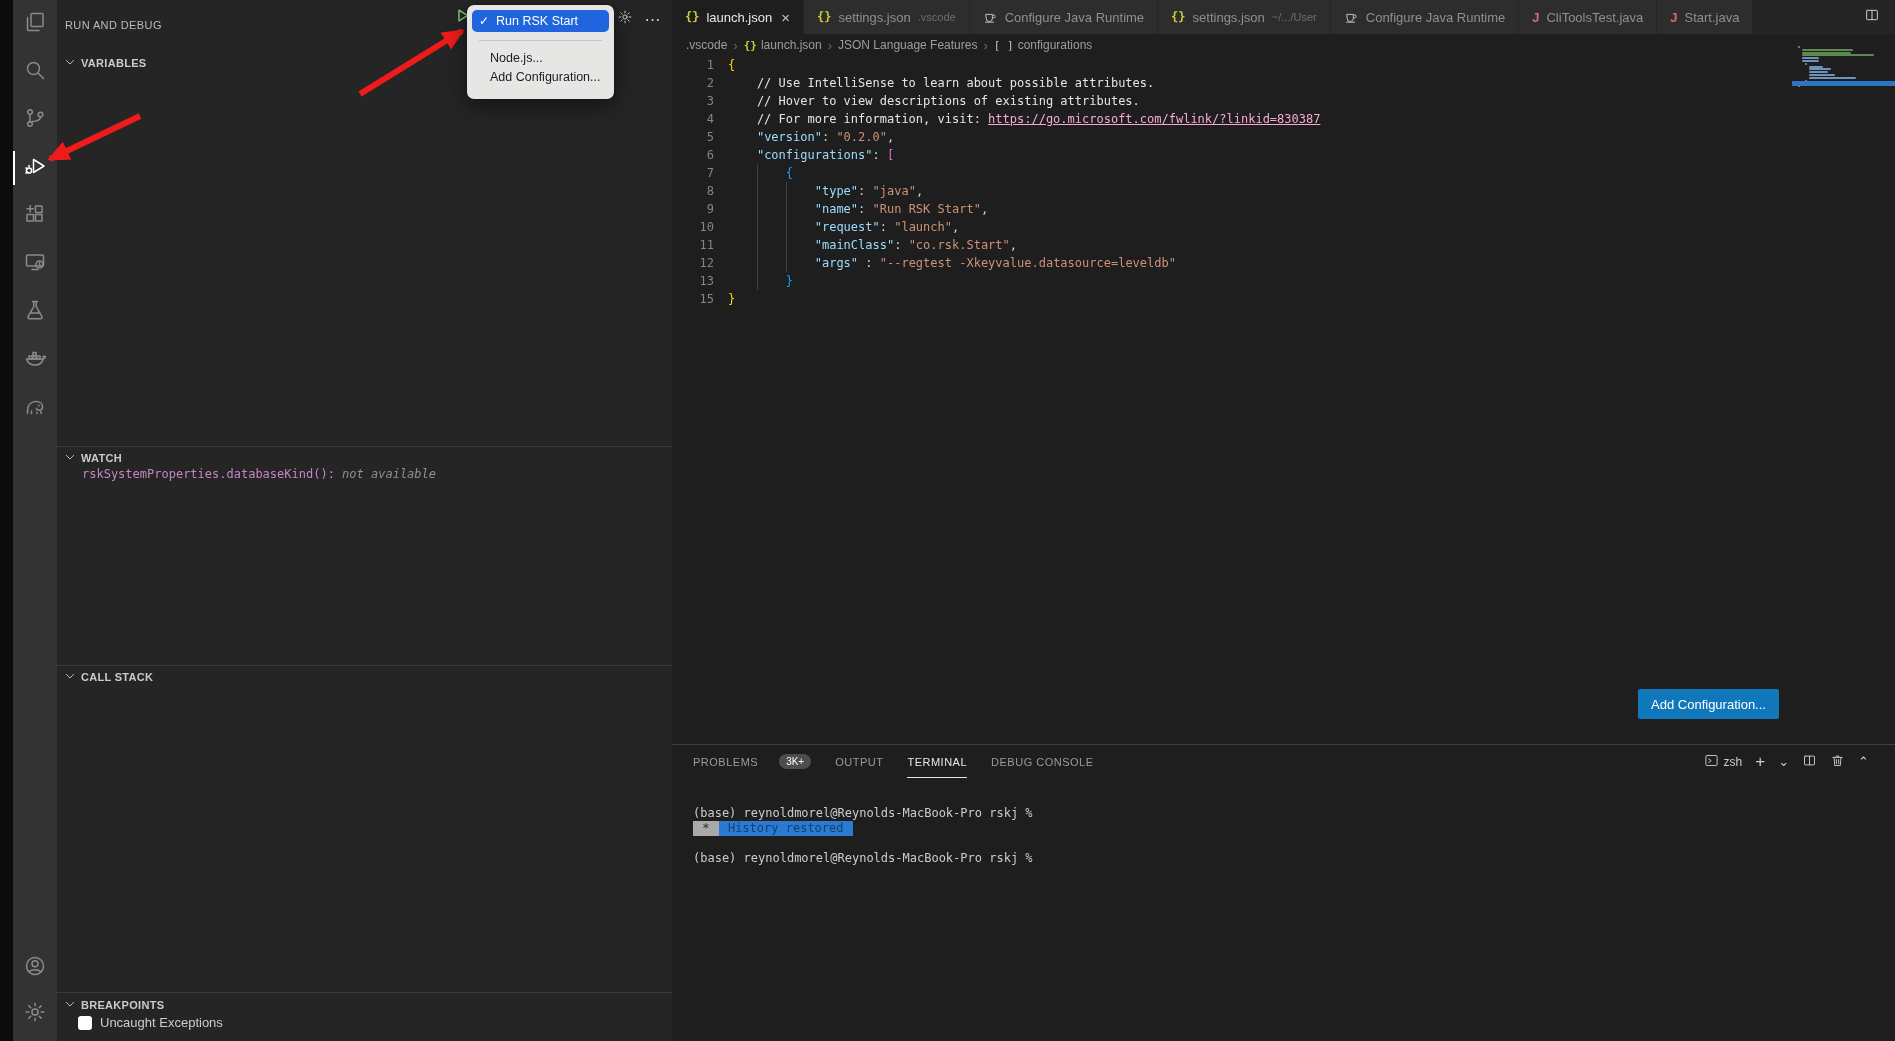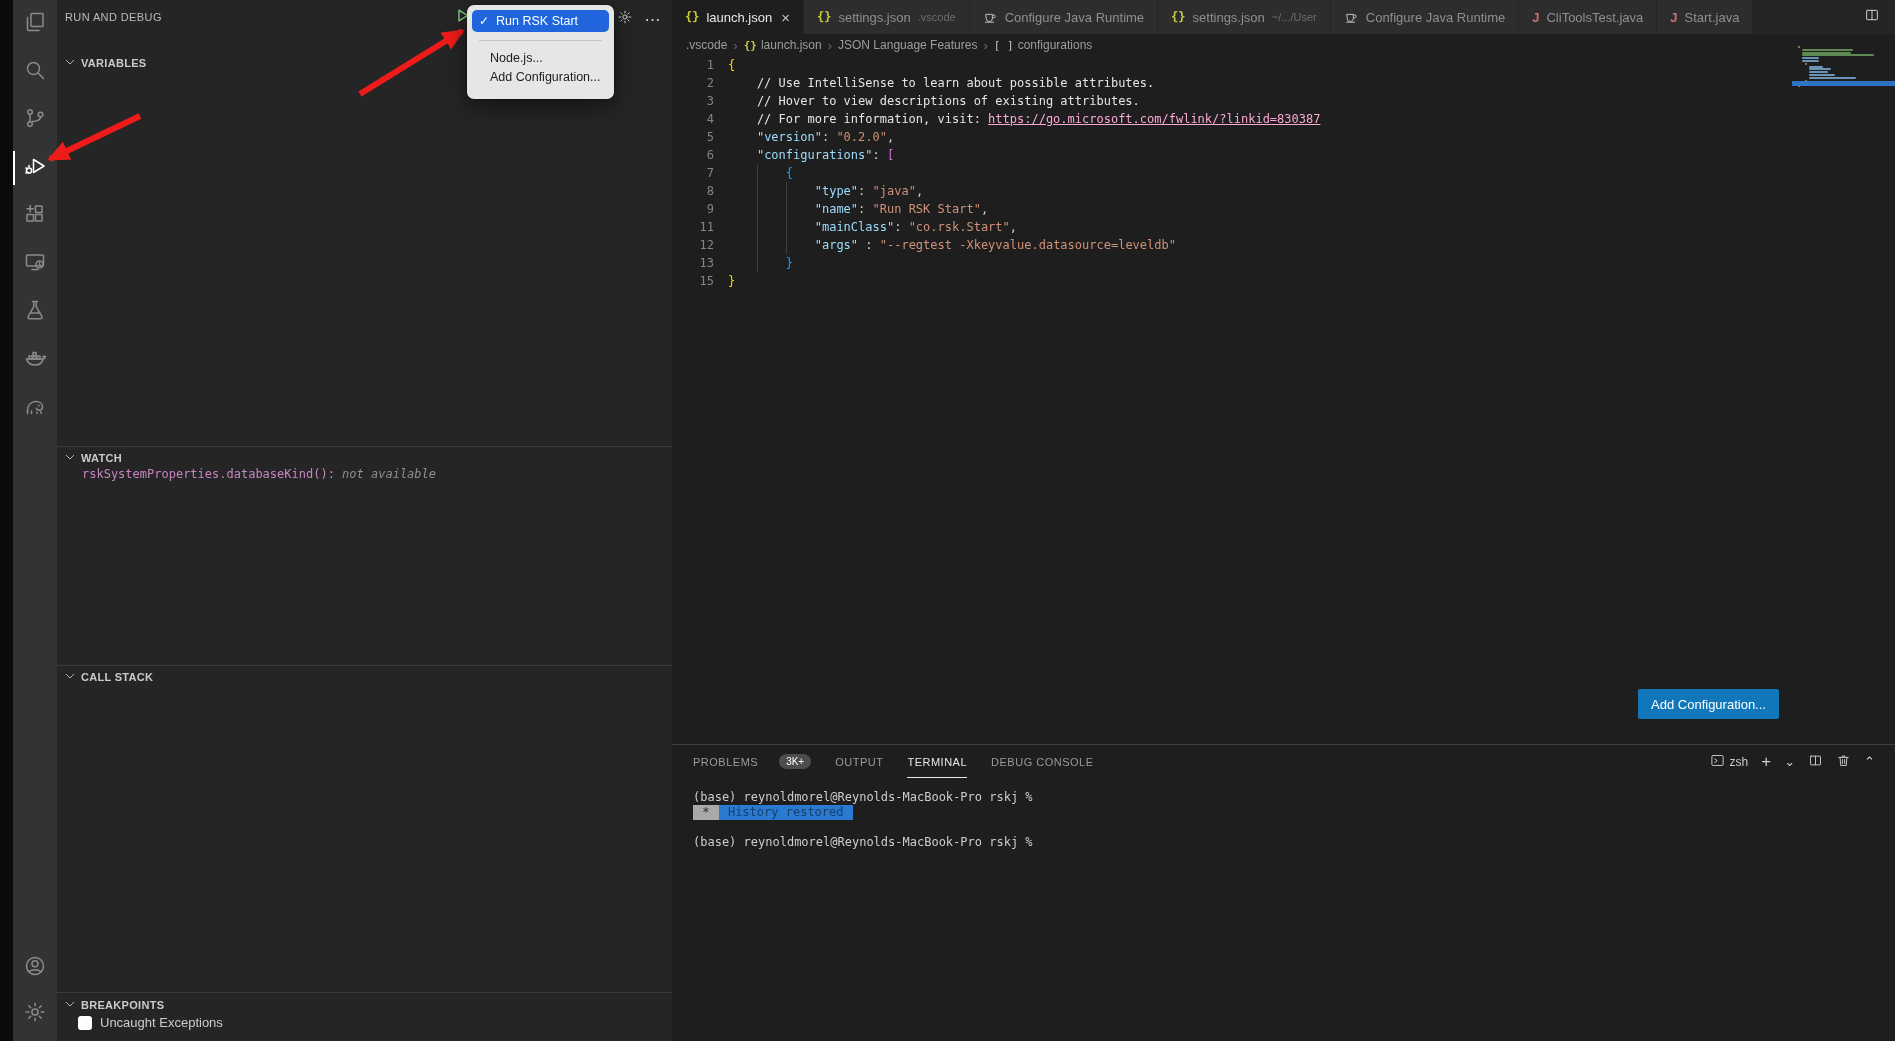--- a/index.html
+++ b/index.html
@@ -13,21 +13,21 @@
   .ab-item { position:relative; width:44px; height:48px; display:flex; align-items:center; justify-content:center;
     color:#8b8b8b; cursor:pointer; }
   .ab-item svg { width:24px; height:24px; }
   .ab-item.active { color:#ffffff; }
   .ab-item.active::before { content:""; position:absolute; left:0; top:7px; bottom:7px; width:2px; background:#ffffff; }
   #ab-bottom { position:absolute; left:0; bottom:4px; width:44px; }
   #ab-bottom .ab-item { height:46px; }
 
   
   #sidebar { position:absolute; left:57px; top:0; width:615px; height:1041px; background:#252526; }
-  #sidebar-title { position:absolute; left:8px; top:11px; font-size:11px; color:#bbbbbb; letter-spacing:.4px; }
+  #sidebar-title { position:absolute; left:8px; top:19px; font-size:11px; color:#bbbbbb; letter-spacing:.4px; }
   .sb-iconbtn { position:absolute; top:9px; width:20px; height:20px; color:#cfcfcf; display:flex;
     align-items:center; justify-content:center; cursor:pointer; }
   .sb-iconbtn svg { width:16px; height:16px; }
   #sb-gear { left:558px; }
   #sb-more { left:586px; font-size:16px; letter-spacing:1px; }
   .sb-section-header { position:absolute; left:5px; display:flex; align-items:center; gap:3px;
     font-size:11px; font-weight:bold; color:#cbcbcb; letter-spacing:.3px; cursor:pointer; }
   .sb-section-header svg { width:16px; height:16px; color:#b5b5b5; }
   .sb-sep { position:absolute; left:0; width:615px; height:1px; background:#3a3a3a; }
   #watch-item { position:absolute; left:25px; top:467px; font-family:"DejaVu Sans Mono", monospace; font-size:12px; }
@@ -81,26 +81,26 @@
     font-family:"Liberation Sans", sans-serif; }
 
   
   #panel { position:absolute; left:672px; top:744px; width:1223px; height:297px; background:#1e1e1e;
     border-top:1px solid #3f3f3f; }
   #panel-tabs { position:absolute; left:21px; top:0; height:33px; display:flex; align-items:center; gap:24px; }
   .ptab { display:flex; align-items:center; gap:21px; font-size:11px; letter-spacing:.5px; color:#9b9b9b;
     cursor:pointer; height:33px; }
   .ptab.active { color:#e7e7e7; box-shadow:inset 0 -1px 0 #e7e7e7; }
   .ptab-badge { background:#4d4d4d; color:#ffffff; font-size:10px; padding:2px 7px; border-radius:10px; letter-spacing:0; }
-  #panel-actions { position:absolute; right:20px; top:0; height:33px; display:flex; align-items:center; gap:13px;
+  #panel-actions { position:absolute; right:26px; top:0; height:33px; display:flex; align-items:center; gap:13px;
     color:#c5c5c5; }
   .pa-btn { display:flex; align-items:center; gap:5px; cursor:pointer; font-size:12px; color:#cccccc; }
   .pa-btn svg { width:15px; height:15px; }
   .pa-glyph { font-size:13px; line-height:1; }
-  #terminal { position:absolute; left:21px; top:45px; font-family:"DejaVu Sans Mono", monospace; font-size:12px;
+  #terminal { position:absolute; left:21px; top:61px; font-family:"DejaVu Sans Mono", monospace; font-size:12px;
     color:#cccccc; }
   .trow { height:15px; line-height:15px; white-space:pre; }
   .tchip { display:inline-block; padding:0 2px; }
 
   
   #green-play { position:absolute; left:454px; top:7px; z-index:40; color:#89d185; }
   #green-play svg { width:17px; height:17px; }
   #config-dropdown { position:absolute; left:467px; top:5px; width:147px; height:94px; background:#e6e6e5;
     border-radius:7px; z-index:50; box-shadow:0 7px 22px rgba(0,0,0,.5), 0 0 0 1px rgba(0,0,0,.15); }
   #dd-selected { margin:5px; height:22px; background:#2065dd; border-radius:5px; color:#ffffff;
@@ -365,20 +365,26 @@
           <span class="guide" style="left: 113.76px;"></span>
           <span class="lc"><span class="tok-df">            </span><span class="tok-ky">"type"</span><span class="tok-df">: </span><span class="tok-st">"java"</span><span class="tok-df">,</span></span>
         </div>
         <div class="cl">
           <span class="ln">9</span>
           <span class="guide" style="left: 84.88px;"></span>
           <span class="guide" style="left: 113.76px;"></span>
           <span class="lc"><span class="tok-df">            </span><span class="tok-ky">"name"</span><span class="tok-df">: </span><span class="tok-st">"Run RSK Start"</span><span class="tok-df">,</span></span>
         </div>
         <div class="cl">
+          <span class="ln">10</span>
+          <span class="guide" style="left: 84.88px;"></span>
+          <span class="guide" style="left: 113.76px;"></span>
+          <span class="lc"><span class="tok-df">            </span><span class="tok-ky">"request"</span><span class="tok-df">: </span><span class="tok-st">"launch"</span><span class="tok-df">,</span></span>
+        </div>
+        <div class="cl">
           <span class="ln">11</span>
           <span class="guide" style="left: 84.88px;"></span>
           <span class="guide" style="left: 113.76px;"></span>
           <span class="lc"><span class="tok-df">            </span><span class="tok-ky">"mainClass"</span><span class="tok-df">: </span><span class="tok-st">"co.rsk.Start"</span><span class="tok-df">,</span></span>
         </div>
         <div class="cl">
           <span class="ln">12</span>
           <span class="guide" style="left: 84.88px;"></span>
           <span class="guide" style="left: 113.76px;"></span>
           <span class="lc"><span class="tok-df">            </span><span class="tok-ky">"args"</span><span class="tok-df"> : </span><span class="tok-st">"--regtest -Xkeyvalue.datasource=leveldb"</span></span>

